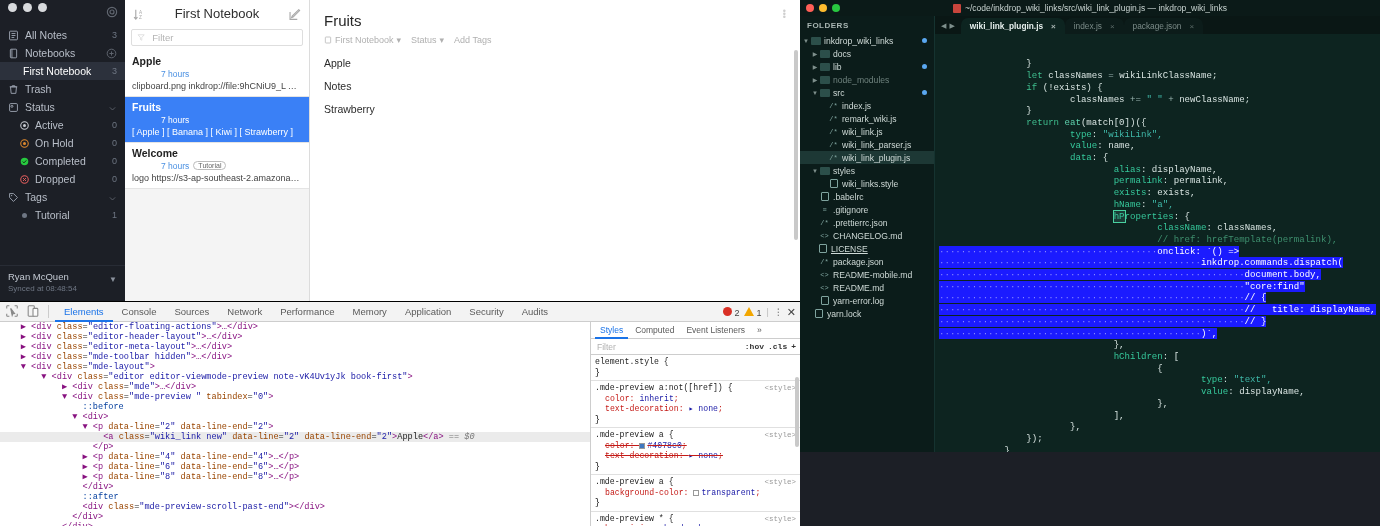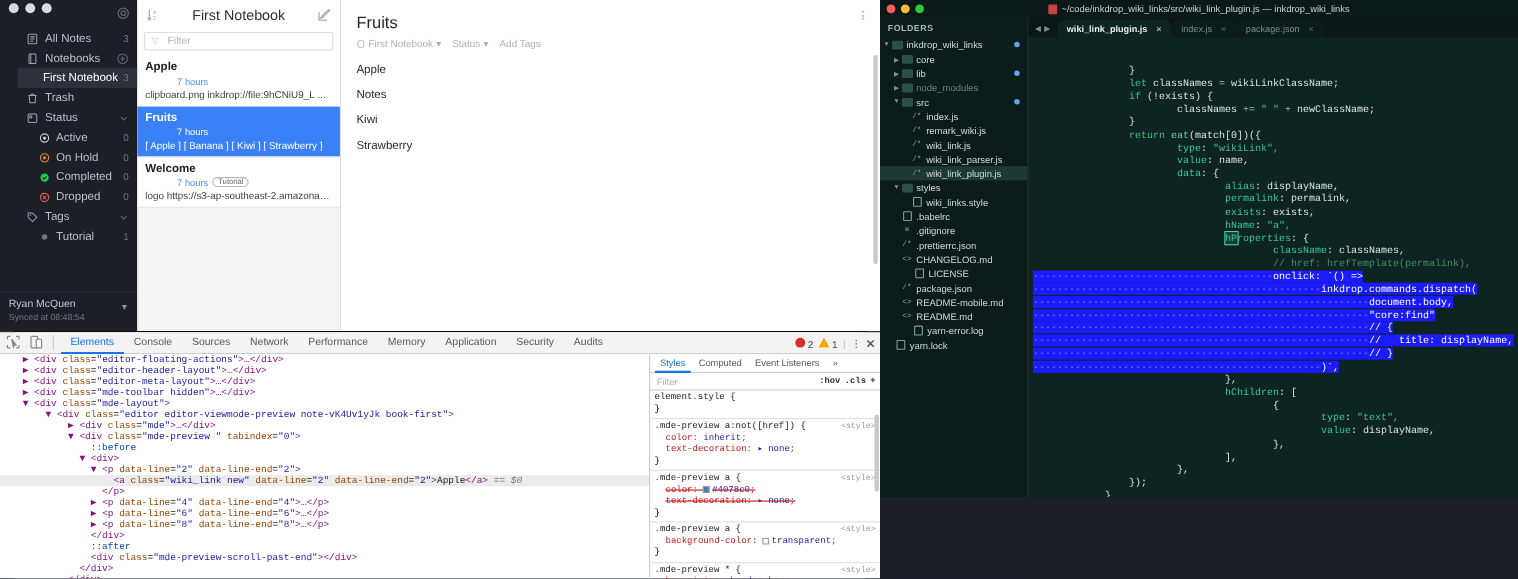--- a/index.html
+++ b/index.html
@@ -13,21 +13,21 @@
   #root { position: relative; width: 1380px; height: 526px; }
 
   
   .inkdrop-win { position: absolute; left:0; top:0; width:800px; height:301px; background:#fff; overflow:hidden; }
 
   .ink-sidebar { position:absolute; left:0; top:0; width:125px; height:301px; background:#1c1f26; color:#b7bdc7; }
   .traffic { position:absolute; left:8px; top:3px; display:flex; gap:6px; }
   .traffic span { width:9px; height:9px; border-radius:50%; background:#d8dadd; display:block; }
   .gear-btn { position:absolute; right:6px; top:5px; width:14px; height:14px; opacity:.55; }
 
-  .ink-nav { position:absolute; top:26px; left:16px; right:0; }
+  .ink-nav { position:absolute; top:26px; left:0; right:0; }
   .nav-row { display:flex; align-items:center; height:18px; padding:0 8px 0 6px; font-size:10.5px; color:#b9bfc9; cursor:default; }
   .nav-row.sel { background:#2c313c; color:#fff; }
   .nav-row .ico { width:14px; height:13px; flex:0 0 14px; margin-right:5px; display:flex; align-items:center; justify-content:center; }
   .nav-row .lbl { flex:1 1 auto; white-space:nowrap; overflow:hidden; }
   .nav-row .cnt { font-size:9px; color:#6e7683; margin-left:4px; }
   .nav-row.indent .lbl { padding-left:17px; }
   .nav-row.sub .ico { margin-left:12px; width:12px; flex:0 0 12px; }
   .chev { width:9px; height:9px; opacity:.55; }
   .plus-ico { width:11px; height:11px; opacity:.55; }
   .dot-st { width:9px; height:9px; border-radius:50%; display:inline-block; }
@@ -62,21 +62,21 @@
   .ink-editor { position:absolute; left:310px; top:0; right:0; height:301px; background:#fff; }
   .ed-title { font-size:15px; color:#262626; padding:12px 0 0 14px; }
   .ed-meta { display:flex; align-items:center; gap:10px; padding:6px 0 0 14px; font-size:9px; color:#b0b0b0; }
   .ed-meta .mi { display:flex; align-items:center; gap:3px; }
   .ed-body { padding:12px 0 0 14px; }
   .ed-line { font-size:10.5px; color:#2b2b2b; margin-bottom:11px; }
   .ed-dots { position:absolute; right:14px; top:10px; color:#cfcfcf; font-size:9px; line-height:3px; }
   .ed-scroll { position:absolute; right:2px; top:50px; width:4px; height:190px; background:#c9c9c9; border-radius:2px; }
 
   
-  .devtools { position:absolute; left:0; top:301px; width:800px; height:225px; background:#fff; border-top:1px solid #000; font-family:"Liberation Sans", sans-serif;border-radius:16px; }
+  .devtools { position:absolute; left:0; top:301px; width:800px; height:225px; background:#fff; border-top:1px solid #000; font-family:"Liberation Sans", sans-serif; }
   .dt-bar { height:20px; background:#f3f3f3; border-bottom:1px solid #cdcdcd; display:flex; align-items:center; position:relative; }
   .dt-ic { width:16px; height:15px; margin-left:5px; opacity:.7; }
   .dt-sep { width:1px; height:13px; background:#ccc; margin:0 6px; }
   .dt-tab { font-size:9.5px; color:#5a5a5a; padding:0 9px; line-height:20px; height:20px; cursor:default; }
   .dt-tab.act { color:#1a73e8; box-shadow: inset 0 -2px 0 #1a73e8; }
   .dt-right { position:absolute; right:4px; top:0; height:20px; display:flex; align-items:center; gap:5px; font-size:9px; color:#444; }
   .err-dot { width:9px;height:9px;border-radius:50%;background:#d93025;display:inline-block;margin-right:2px; }
   .warn-tri { display:inline-block;width:0;height:0;border-left:5px solid transparent;border-right:5px solid transparent;border-bottom:9px solid #f2a600;margin-right:2px; }
 
   .dt-main { position:absolute; top:20px; left:0; right:0; bottom:0; display:flex;justify-content:flex-end; }
@@ -368,21 +368,20 @@
           <span>Status</span>
           <span>▾</span>
         </div>
         <div class="mi">
           <span>Add Tags</span>
         </div>
       </div>
       <div class="ed-body">
         <div class="ed-line">Apple</div>
         <div class="ed-line">Notes</div>
-        <div class="ed-line">Kiwi</div>
         <div class="ed-line">Strawberry</div>
       </div>
       <div class="ed-scroll"></div>
     </div>
   </div>
 
   <div class="devtools">
     <div class="dt-bar">
       <span class="dt-ic">
         <svg viewBox="0 0 16 16" width="14" height="14" fill="none" stroke="#5a5a5a" stroke-width="1.2">
@@ -488,21 +487,21 @@
               <span class="fold-g"></span>
             </span>
             <span>inkdrop_wiki_links</span>
             <span class="mod"></span>
           </div>
           <div class="tr" style="padding-left: 11px;">
             <span class="arrow">▶</span>
             <span class="ficon">
               <span class="fold-g"></span>
             </span>
-            <span>core</span>
+            <span>docs</span>
           </div>
           <div class="tr" style="padding-left: 11px;">
             <span class="arrow">▶</span>
             <span class="ficon">
               <span class="fold-g"></span>
             </span>
             <span>lib</span>
             <span class="mod"></span>
           </div>
           <div class="tr" style="padding-left: 11px;">
@@ -590,21 +589,21 @@
             </span>
             <span>.prettierrc.json</span>
           </div>
           <div class="tr" style="padding-left: 11px;">
             <span class="arrow"></span>
             <span class="ficon">
               <span class="md-g">&lt;&gt;</span>
             </span>
             <span>CHANGELOG.md</span>
           </div>
-          <div class="tr" style="padding-left: 22px;">
+          <div class="tr" style="padding-left: 9px; text-decoration: underline;">
             <span class="arrow"></span>
             <span class="ficon">
               <span class="file-g"></span>
             </span>
             <span>LICENSE</span>
           </div>
           <div class="tr" style="padding-left: 11px;">
             <span class="arrow"></span>
             <span class="ficon">
               <span class="js-g">/*</span>
@@ -618,21 +617,21 @@
             </span>
             <span>README-mobile.md</span>
           </div>
           <div class="tr" style="padding-left: 11px;">
             <span class="arrow"></span>
             <span class="ficon">
               <span class="md-g">&lt;&gt;</span>
             </span>
             <span>README.md</span>
           </div>
-          <div class="tr" style="padding-left: 21px; align-items: center;">
+          <div class="tr" style="padding-left: 11px; align-items: center;">
             <span class="arrow"></span>
             <span class="ficon">
               <span class="file-g"></span>
             </span>
             <span>yarn-error.log</span>
           </div>
           <div class="tr" style="padding-left: 5px;">
             <span class="arrow"></span>
             <span class="ficon">
               <span class="file-g"></span>

